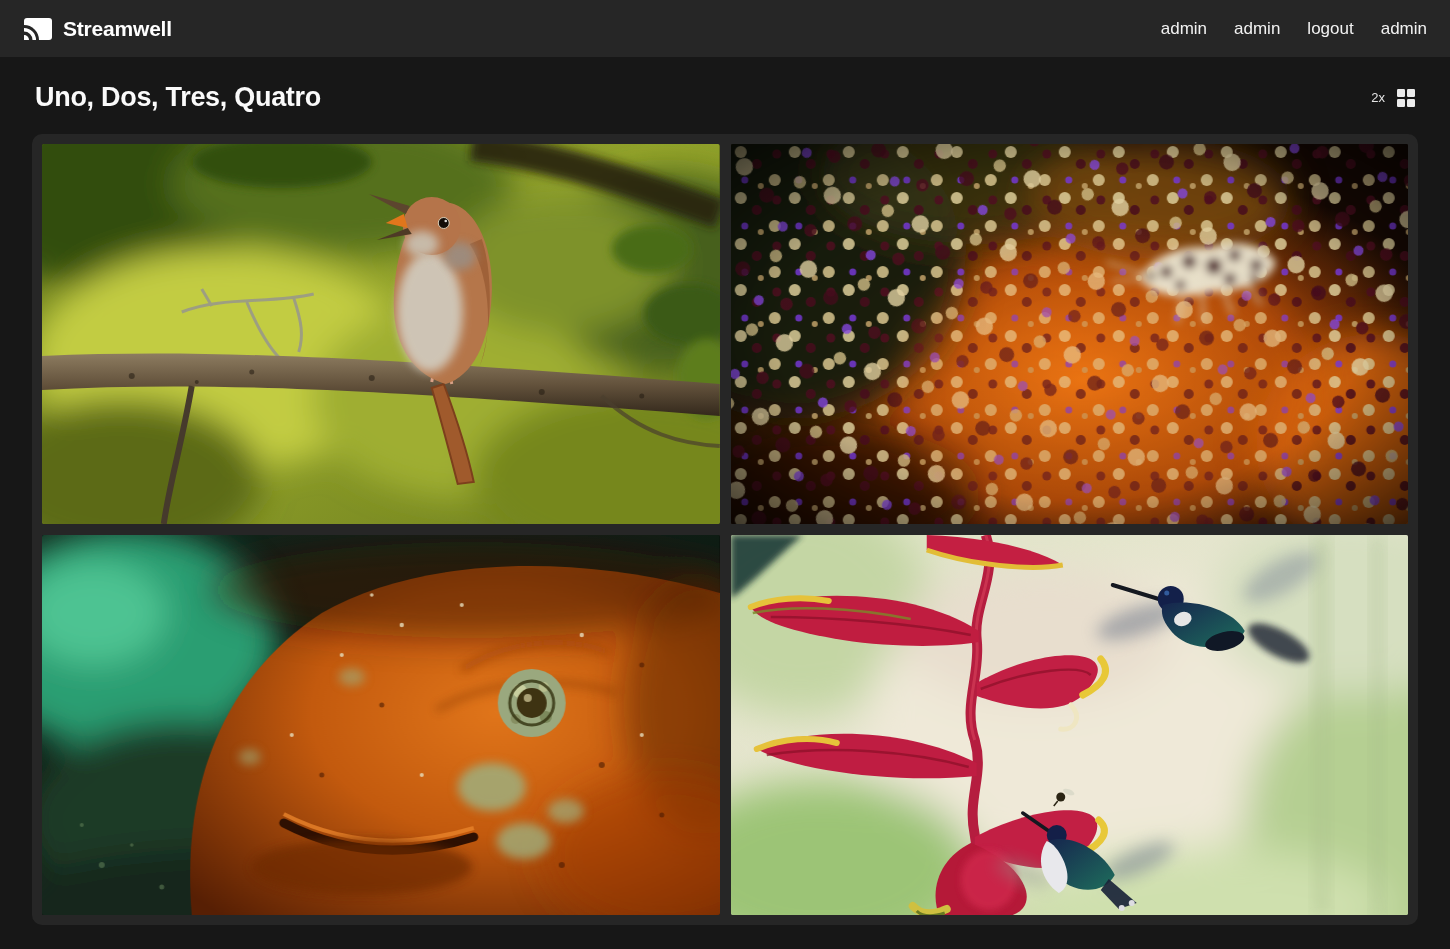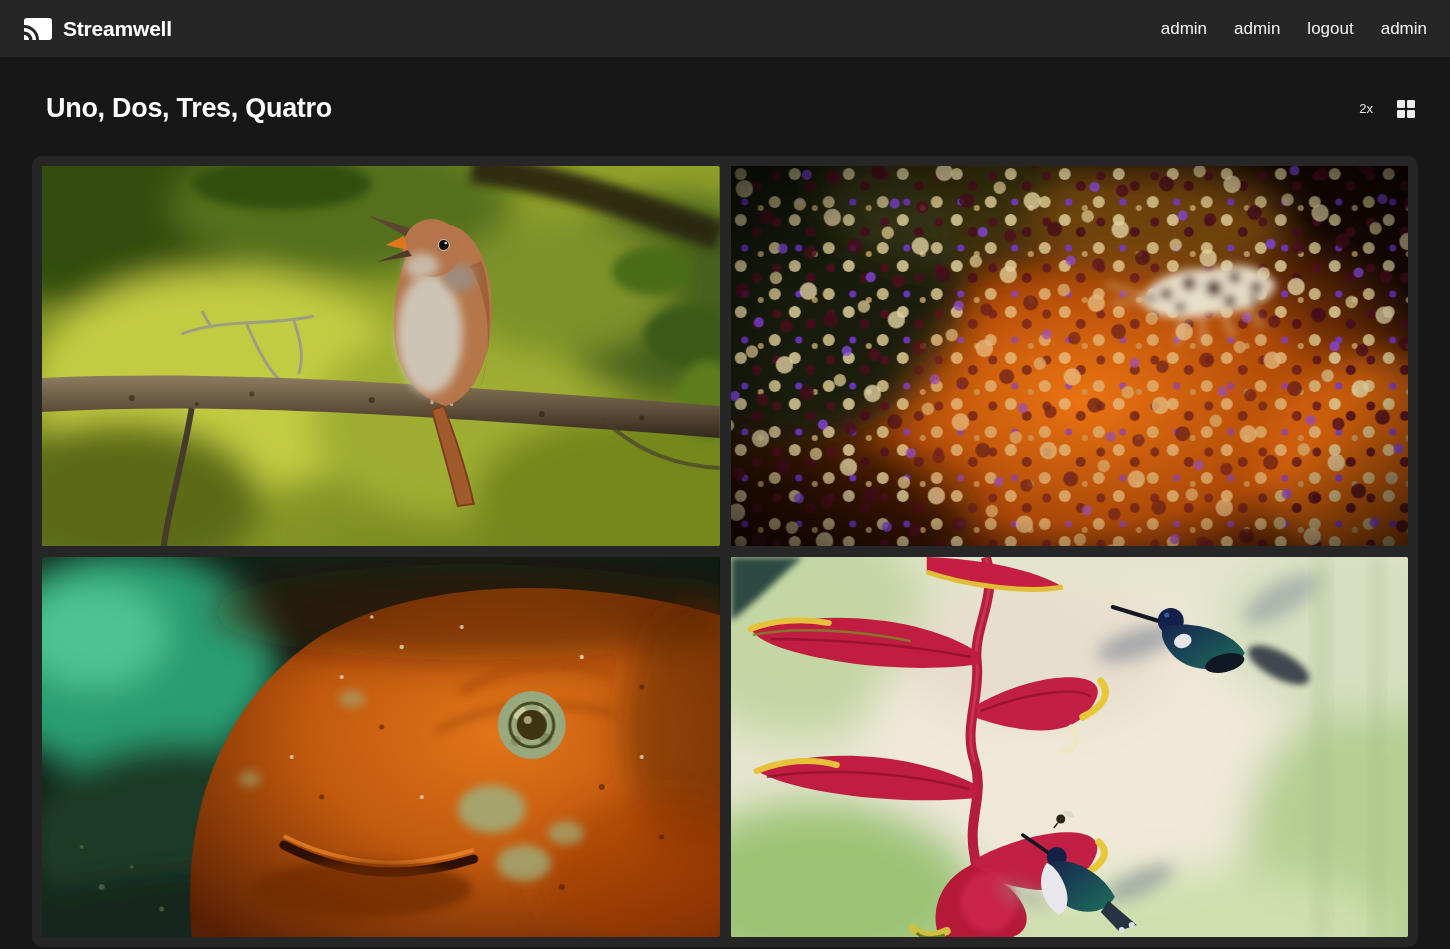--- a/index.html
+++ b/index.html
@@ -16,22 +16,22 @@
   }
   .brand { display:flex; align-items:center; gap:10px; cursor:pointer; }
   .brand-name { font-size:21px; font-weight:700; color:#fff; letter-spacing:-.2px; }
   .nav-links { display:flex; align-items:center; gap:27px; }
   .nav-link { font-size:17px; color:#f2f2f2; cursor:pointer; }
   .nav-link.active { font-weight:400; }
   .page-head {
     display:flex; align-items:center; justify-content:space-between;
     padding:25px 35px 21px 35px;
   }
-  .page-title { margin:11px; font-size:27px; font-weight:700; letter-spacing:-.3px; color:#fafafa; }
-  .view-controls { display:flex; align-items:center; gap:24px; }
+  .page-title { margin:0; font-size:27px; font-weight:700; letter-spacing:-.3px; color:#fafafa; }
+  .view-controls { display:flex; align-items:center; gap:12px; }
   .zoom-label { font-size:13px; color:#e4e4e4; cursor:pointer; }
   .grid-toggle { display:flex; cursor:pointer; }
   .panel {
     margin:0 32px; background:#262626; border-radius:10px; padding:10px;
     display:grid; grid-template-columns:1fr 1fr; gap:11px;
   }
   .thumb {
     margin:0; height:380px; overflow:hidden; border-radius:2px;
     background:#000; cursor:pointer; position:relative;
   }

